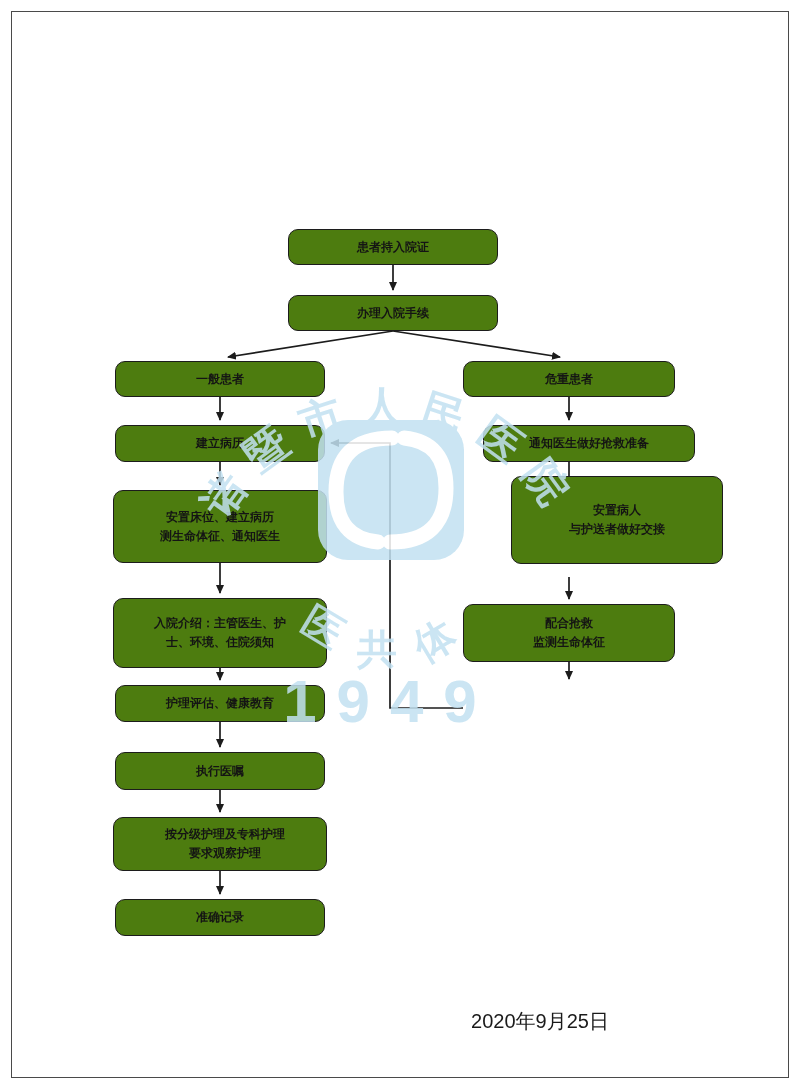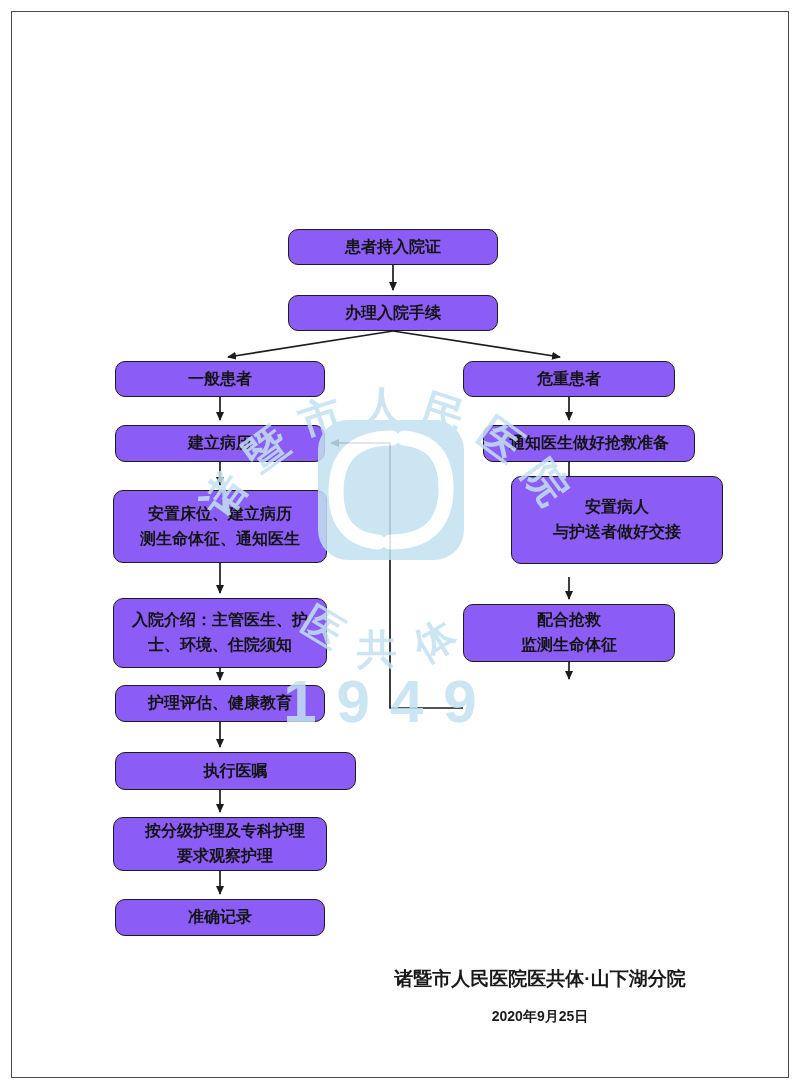--- a/index.html
+++ b/index.html
@@ -12,52 +12,52 @@
     border:1px solid #4a4a4a;z-index:0;
   }
   .banner{
     position:absolute;left:12px;right:12px;top:90px;height:110px;
     background:#a6c60d;display:flex;align-items:center;justify-content:center;z-index:1;
   }
   .banner .title{
     font-size:47px;font-weight:700;letter-spacing:8px;color:#0d0d0d;
   }
   .box{
-    position:absolute;border:1.5px solid #1c1c1c;border-radius:10px;background:#8b5cf6;
+    position:absolute;border:1.5px solid #1c1c1c;border-radius:10px;background:#4d7c0f;
     display:flex;align-items:center;justify-content:center;text-align:center;
-    font-size:16px;font-weight:600;color:#141414;white-space:pre-line;line-height:1.55;
+    font-size:12px;font-weight:600;color:#141414;white-space:pre-line;line-height:1.55;
     z-index:2;box-sizing:border-box;padding:2px 6px;
   }
   
   .b-start   {left:288px;top:229px;width:210px;height:36px;}
   .b-register{left:288px;top:295px;width:210px;height:36px;}
   
   .b-l0{left:115px;top:361px;width:210px;height:36px;}
   .b-l1{left:115px;top:425px;width:210px;height:37px;}
   .b-l2{left:113px;top:490px;width:214px;height:73px;}
   .b-l3{left:113px;top:598px;width:214px;height:70px;}
   .b-l4{left:115px;top:685px;width:210px;height:37px;}
-  .b-l5{left:115px;top:752px;width:241px;height:38px;}
+  .b-l5{left:115px;top:752px;width:210px;height:38px;}
   .b-l6{left:113px;top:817px;width:214px;height:54px;padding-left:16px;}
   .b-l7{left:115px;top:899px;width:210px;height:37px;}
   
   .b-r0{left:463px;top:361px;width:212px;height:36px;}
   .b-r1{left:463px;top:425px;width:212px;height:37px;margin-left:20px;}
   .b-r2{left:463px;top:476px;width:212px;height:88px;margin-left:48px;}
   .b-r3{left:463px;top:604px;width:212px;height:58px;}
   .b-r4{left:463px;top:684px;width:212px;height:48px;}
   .arrows{position:absolute;left:0;top:0;z-index:1;}
   .watermark{position:absolute;left:0;top:0;z-index:3;pointer-events:none;opacity:.85;}
   .footer-org{
     position:absolute;left:290px;top:966px;width:500px;text-align:center;
     font-size:19px;font-weight:700;color:#1a1a1a;z-index:2;
   }
   .footer-date{
     position:absolute;left:290px;top:1008px;width:500px;text-align:center;
-    font-size:14px;font-weight:700;color:#1a1a1a;z-index:2;
+    font-size:20px;font-weight:400;color:#1a1a1a;z-index:2;
   }
 </style>
 </head>
 <body>
 
 <div class="page">
 
   <div class="page-border"></div>
 
 
@@ -120,16 +120,15 @@
       <textPath href="#arcBottom" startOffset="50%" text-anchor="middle">医共体</textPath>
     </text>
     <g>
       <rect x="318" y="420" width="146" height="140" rx="30" fill="#c2e1f1"></rect>
       <path d="M 392,438 q -56,0 -56,54 q 0,46 42,50" stroke="#ffffff" stroke-width="15" fill="none" stroke-linecap="round"></path>
       <path d="M 390,542 q 56,0 56,-54 q 0,-46 -42,-50" stroke="#ffffff" stroke-width="15" fill="none" stroke-linecap="round"></path>
     </g>
     <text x="390" y="722" text-anchor="middle" font-size="60" font-weight="700" fill="#c2e1f1" letter-spacing="20" font-family="Liberation Sans, sans-serif">1949</text>
   </svg>
 
-  <div class="footer-org">诸暨市人民医院医共体·山下湖分院</div>
   <div class="footer-date">2020年9月25日</div>
 
 </div>
 
 </body></html>

